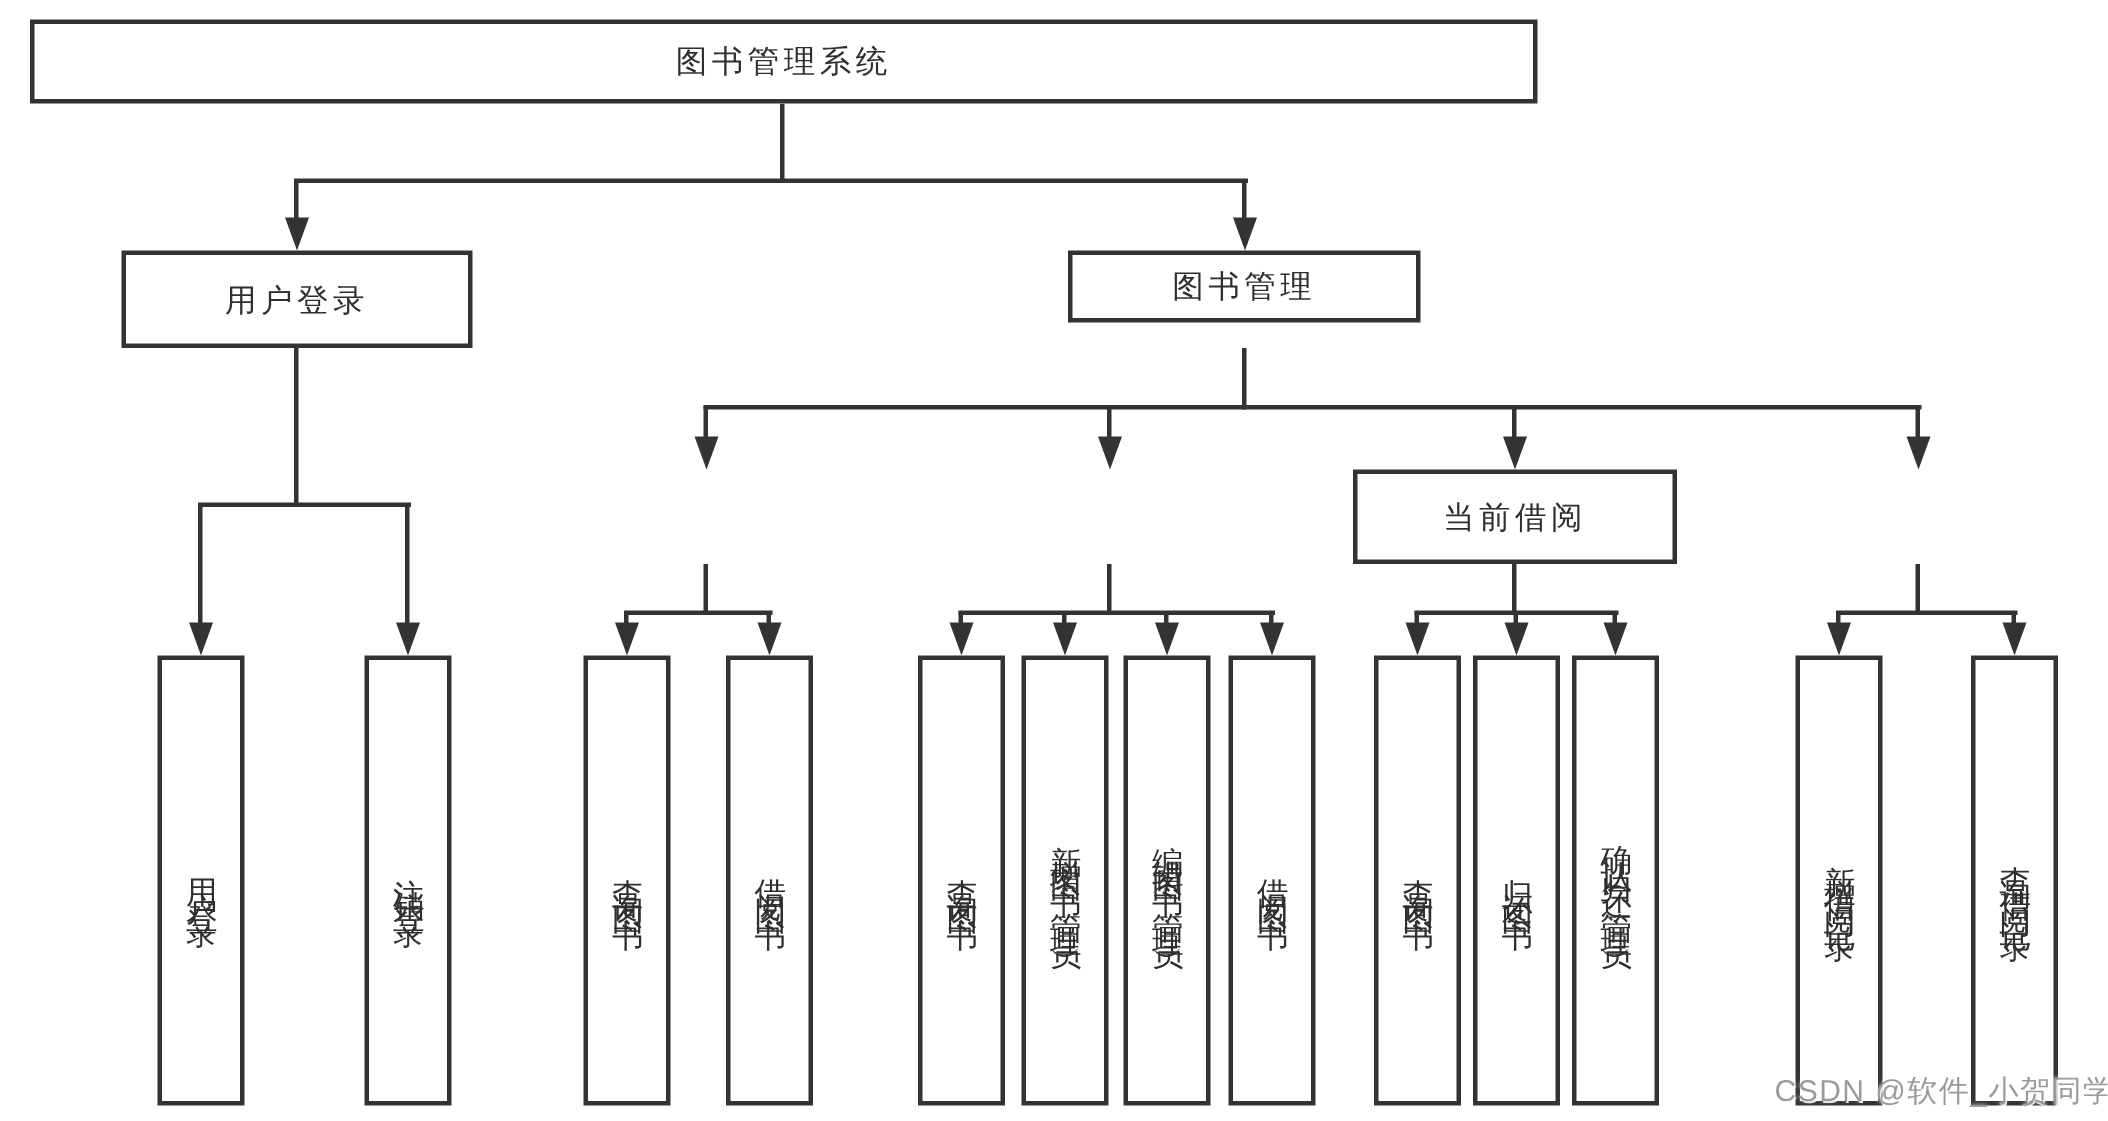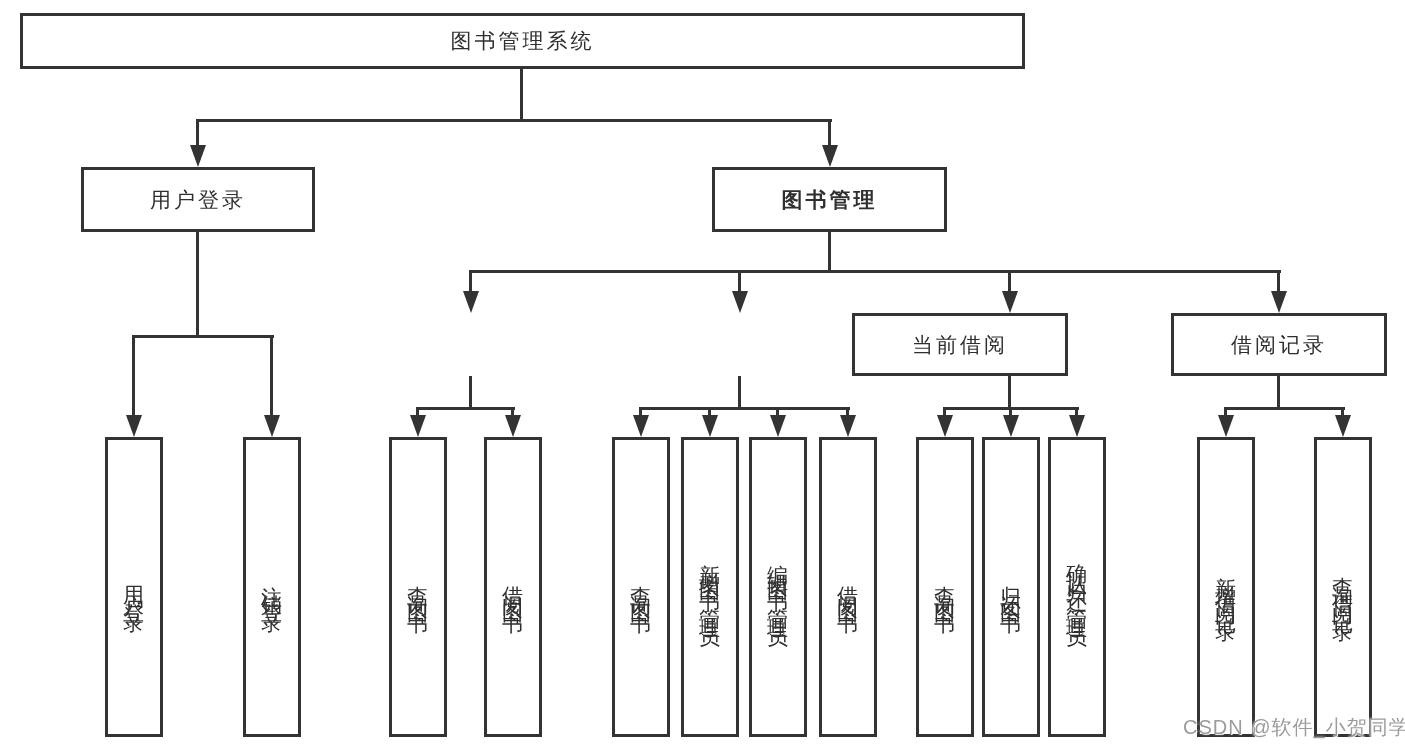--- a/index.html
+++ b/index.html
@@ -63,29 +63,26 @@
 
 <div id="canvas">
 
   <div class="node" style="left:20px;top:13px;width:1005px;height:56px;">
     <span>图书管理系统</span>
   </div>
 
   <div class="node" style="left:81px;top:167px;width:234px;height:65px;">
     <span>用户登录</span>
   </div>
-  <div class="node" style="left:712px;top:167px;width:235px;height:65px;font-weight:bold;">
+  <div class="node" style="left:712px;top:167px;width:235px;height:48px;">
     <span>图书管理</span>
   </div>
 
-  <div class="node" style="left:852px;top:313px;width:216px;height:63px;">
+  <div class="node" style="left:902px;top:313px;width:216px;height:63px;">
     <span>当前借阅</span>
-  </div>
-  <div class="node" style="left:1171px;top:313px;width:216px;height:63px;">
-    <span>借阅记录</span>
   </div>
 
   <div class="leaf" style="left:105px;">
     <span class="vtext">用户登录</span>
   </div>
   <div class="leaf" style="left:243px;">
     <span class="vtext">注销登录</span>
   </div>
   <div class="leaf" style="left:389px;">
     <span class="vtext">查询图书</span>

